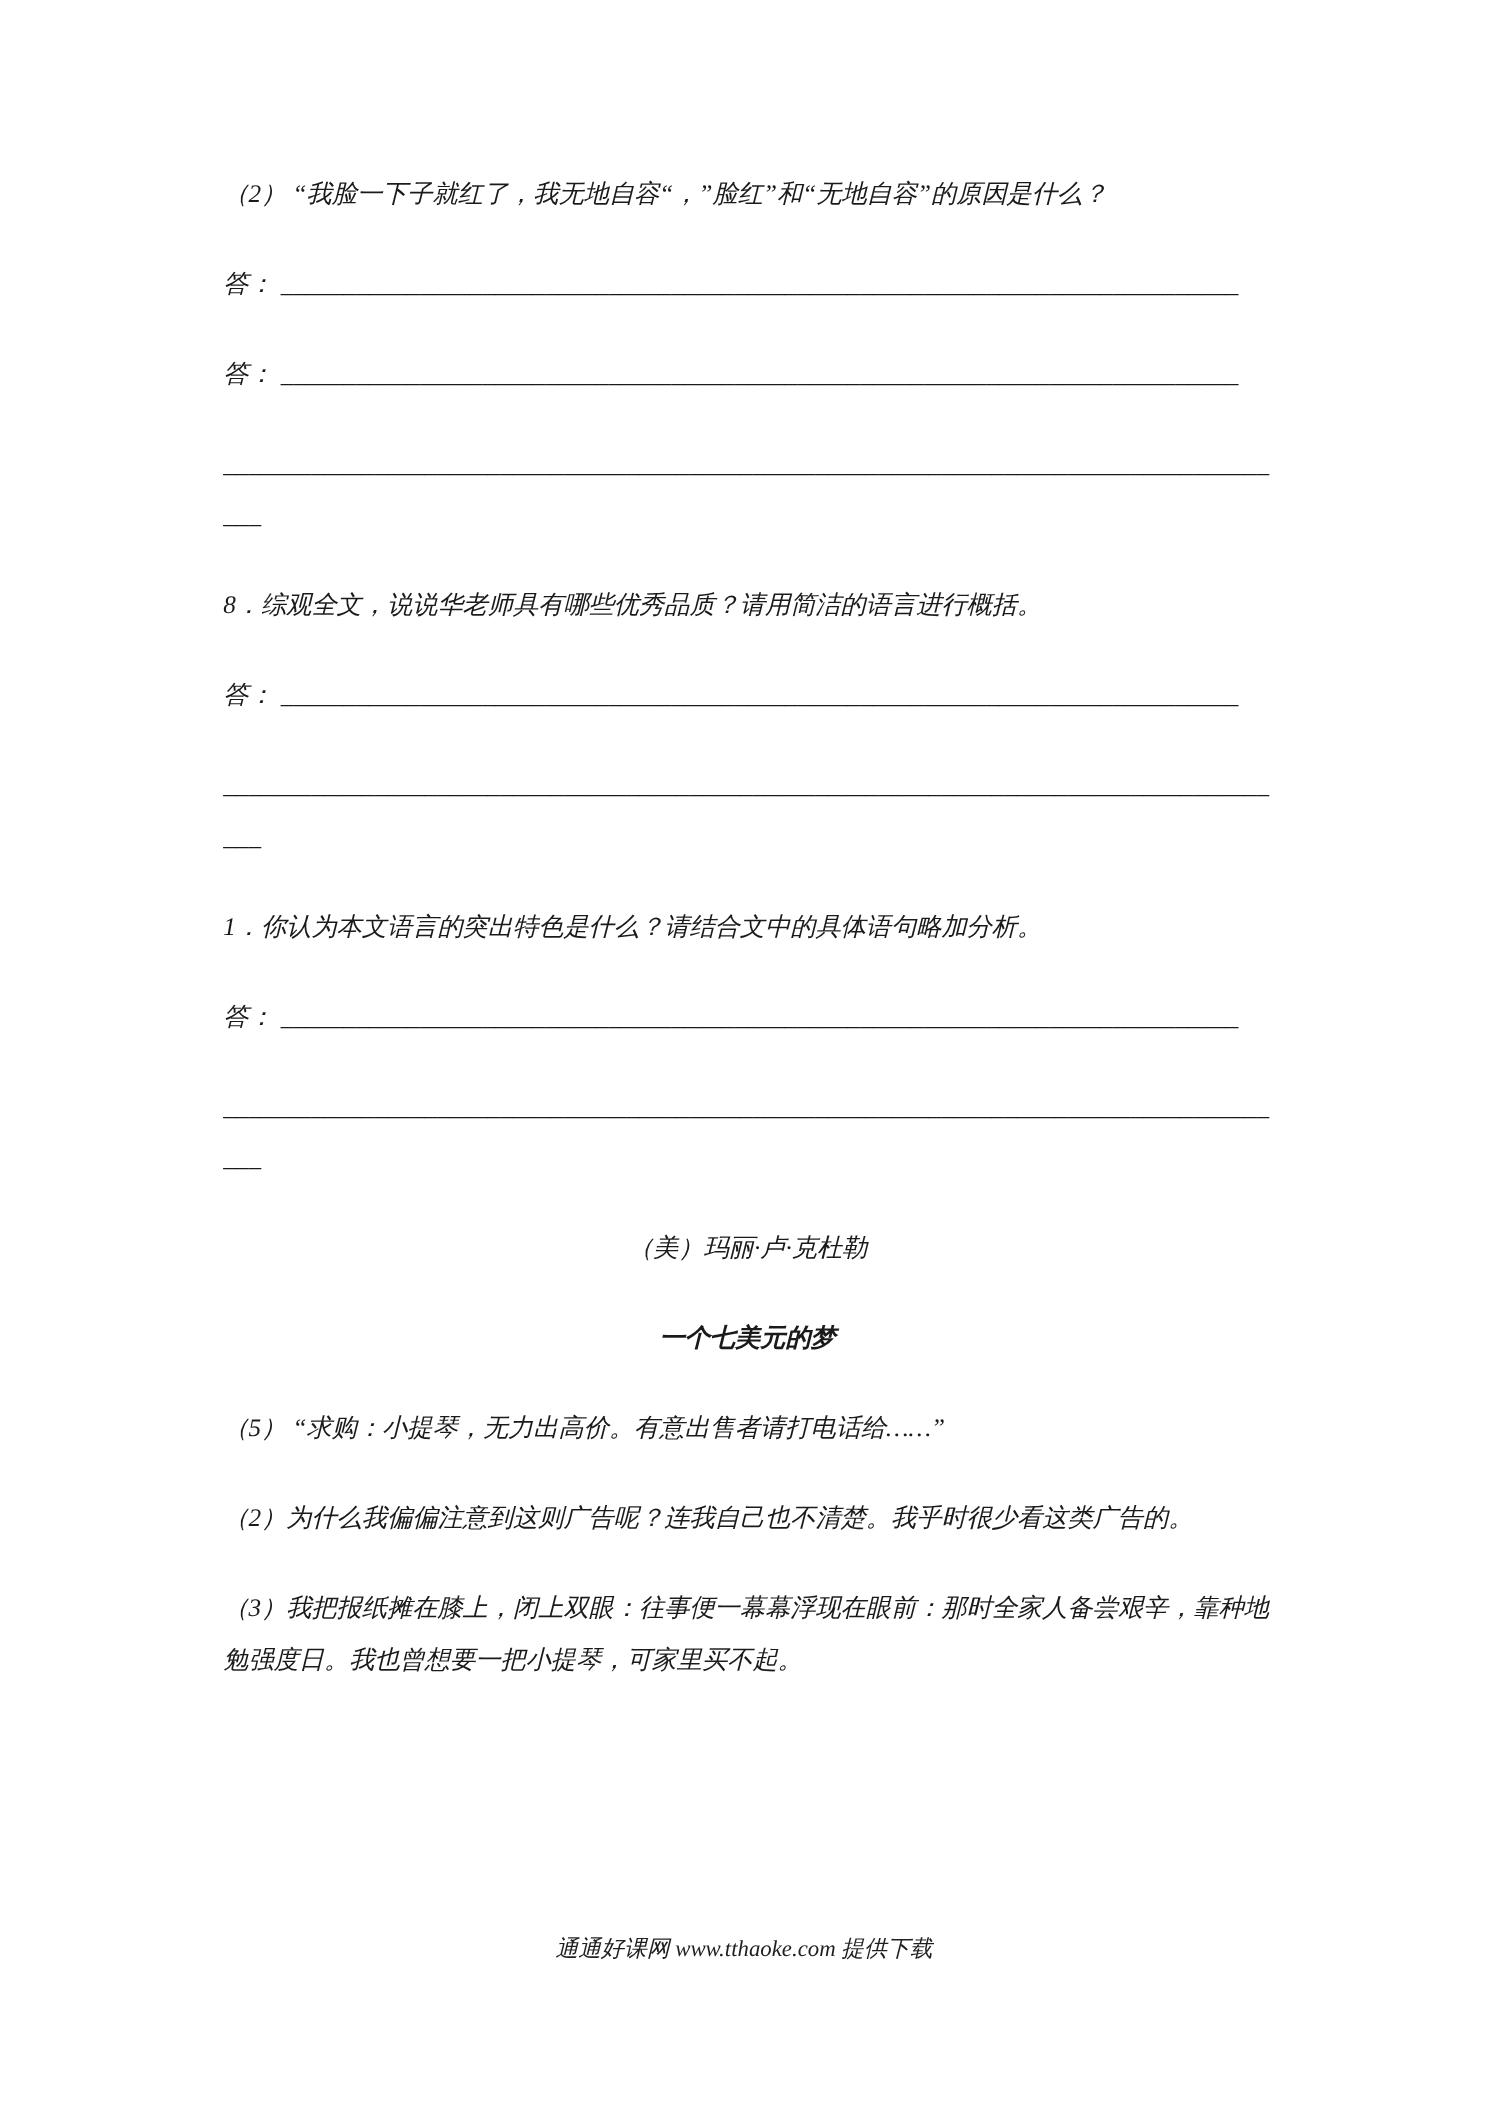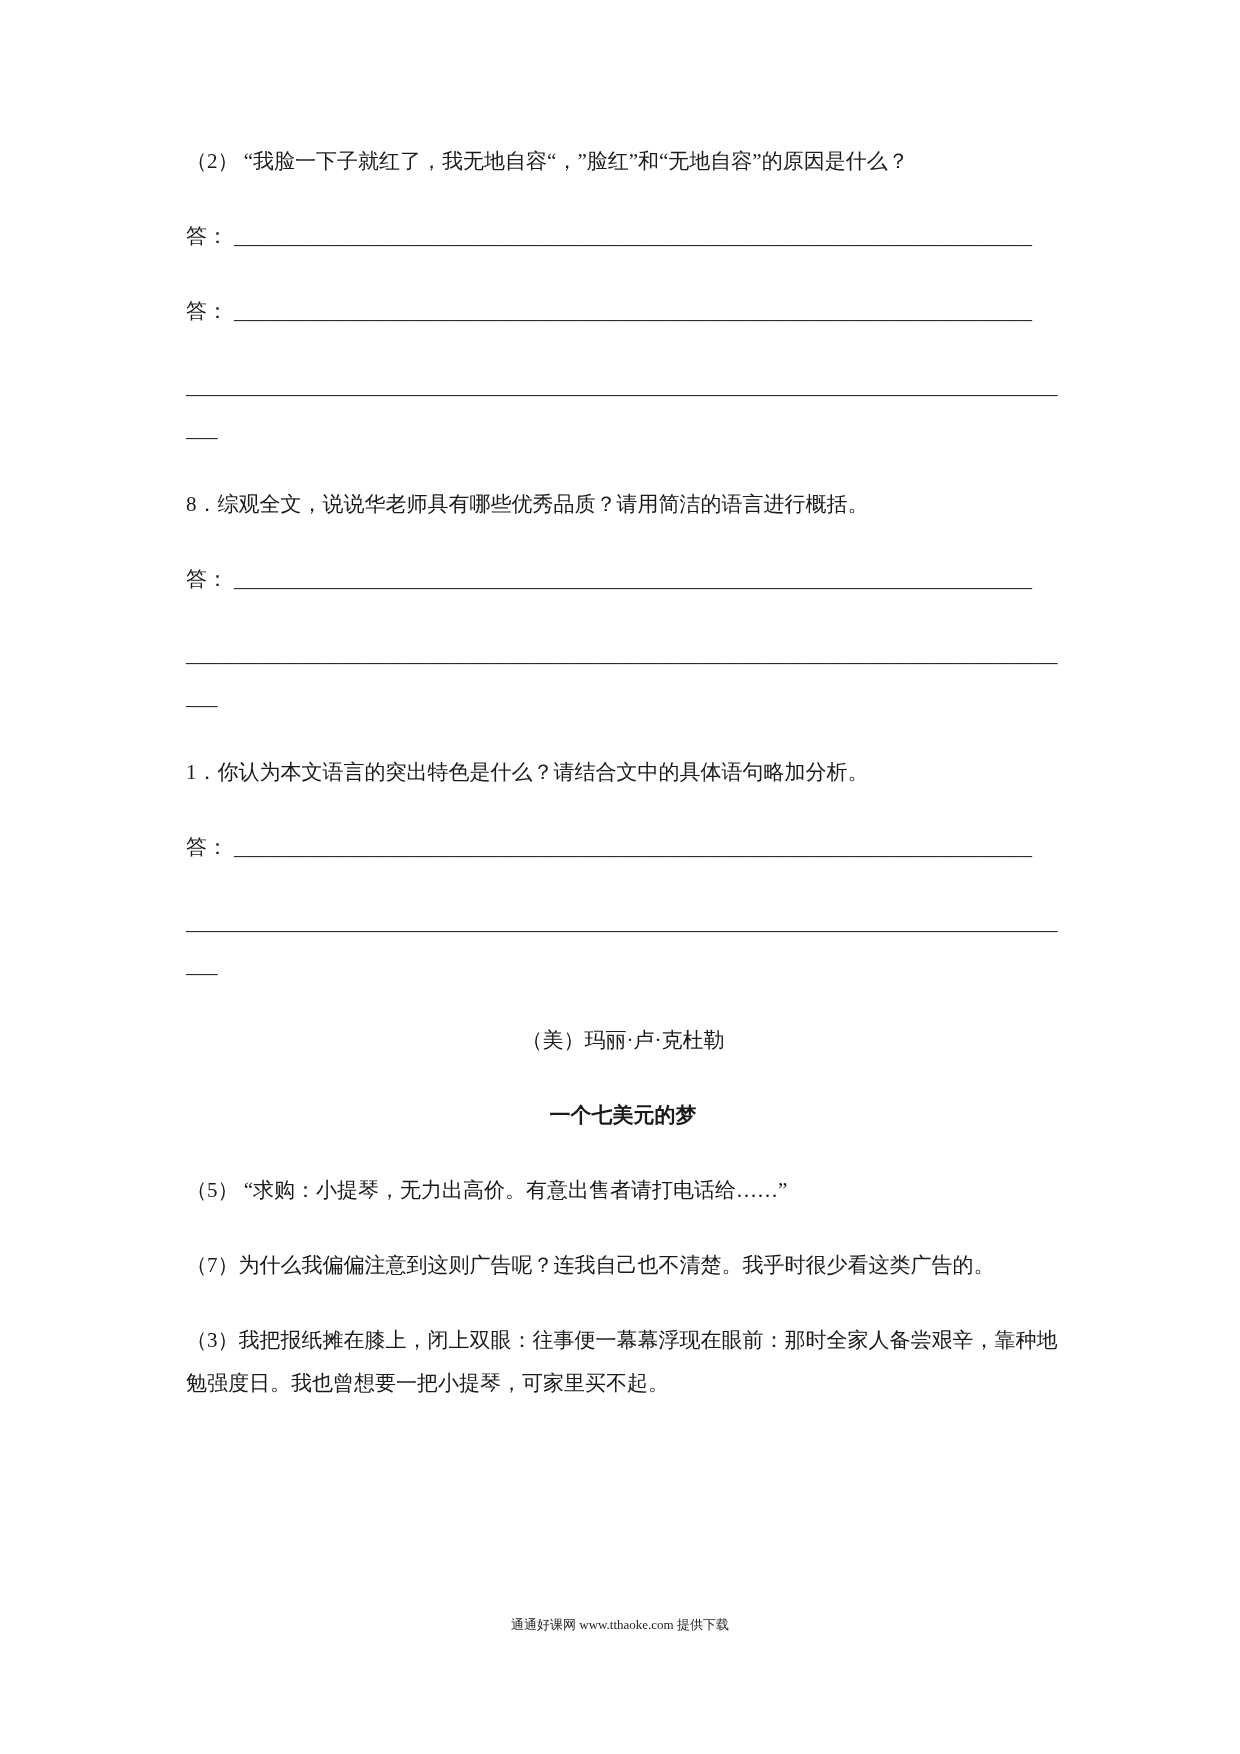--- a/index.html
+++ b/index.html
@@ -1,15 +1,15 @@
 <!DOCTYPE html>
 <html><head>
 <meta charset="utf-8">
 <style>
-  * { box-sizing: border-box; }
+  * { box-sizing: border-box; font-style: italic; }
   html, body { margin: 0; padding: 0; }
   body {
     width: 1240px;
     height: 1754px;
     background: #ffffff;
     color: #1a1a1a;
     font-family: "Liberation Serif", "DejaVu Serif", serif;
     font-size: 21px;
     position: relative;
     overflow: hidden;
@@ -29,21 +29,21 @@
   .bold { font-weight: bold; }
   .center { text-align: center; white-space: normal; }
   .uline { white-space: nowrap; letter-spacing: 0; }
   .ans-prefix { padding-right: 6px; }
   .footer {
     position: absolute;
     left: 0;
     top: 1612px;
     width: 100%;
     text-align: center;
-    font-size: 13px;
+    font-size: 19px;
     color: #1f1f1f;
     line-height: 26px;
   }
 </style>
 </head>
 <body>
 
 <div class="page">
 
   <p class="blk">（2） “我脸一下子就红了，我无地自容“，”脸红”和“无地自容”的原因是什么？</p>
@@ -70,19 +70,19 @@
   <p class="blk cont uline">___________________________________________________________________________________</p>
   <p class="blk uline">___</p>
 
 
   <p class="blk center">（美）玛丽·卢·克杜勒</p>
 
   <p class="blk bold center">一个七美元的梦</p>
 
   <p class="blk">（5） “求购：小提琴，无力出高价。有意出售者请打电话给……”</p>
 
-  <p class="blk">（7）为什么我偏偏注意到这则广告呢？连我自己也不清楚。我乎时很少看这类广告的。</p>
+  <p class="blk">（2）为什么我偏偏注意到这则广告呢？连我自己也不清楚。我乎时很少看这类广告的。</p>
 
   <p class="blk wrap">（3）我把报纸摊在膝上，闭上双眼：往事便一幕幕浮现在眼前：那时全家人备尝艰辛，靠种地勉强度日。我也曾想要一把小提琴，可家里买不起。</p>
 
 </div>
 
 <div class="footer">通通好课网  www.tthaoke.com  提供下载</div>
 
 </body></html>

